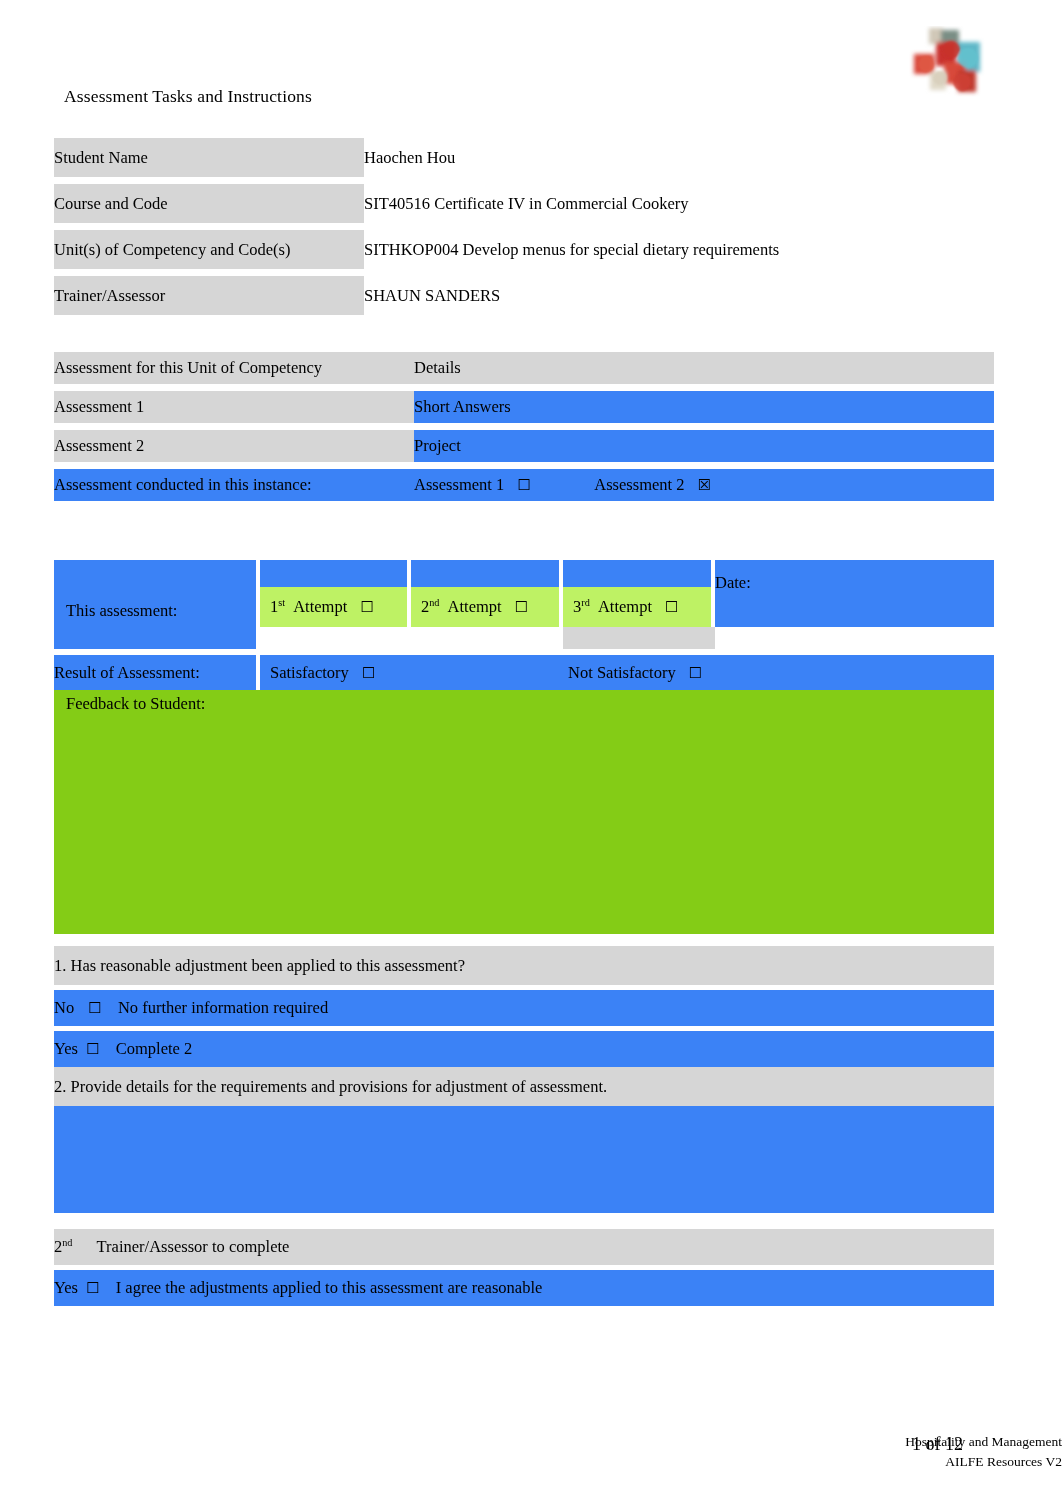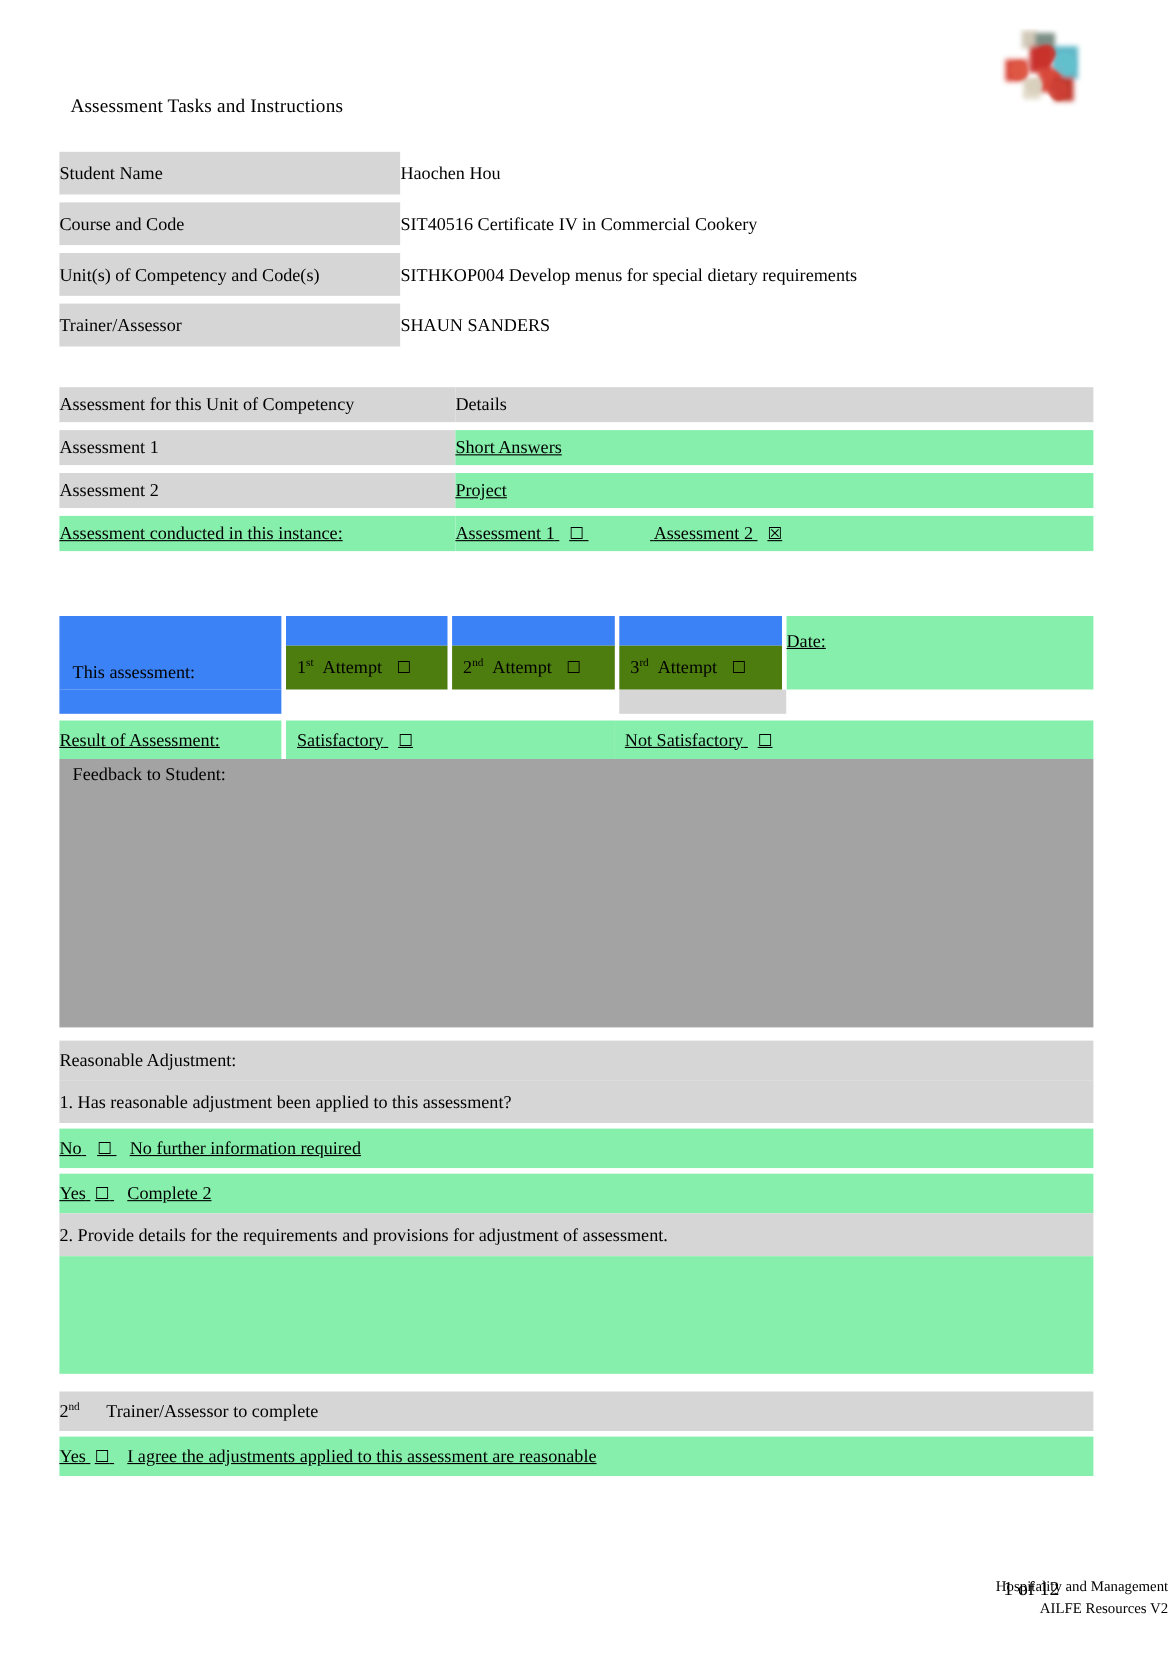--- a/index.html
+++ b/index.html
@@ -58,23 +58,22 @@
   }
   .val-cell {
     background: #ffffff;
     padding-left: 9px;
   }
   .grey-cell {
     background: #d6d6d6;
     padding-left: 12px;
   }
   .white-cell {
-    background: #86efac;
+    background: #3b82f6;
     padding-left: 12px;
-    text-decoration: underline;
   }
 
   
   #block1 { top: 138px; left: 54px; width: 820px; }
   #block1 td { height: 39px; }
   #block1 .r-gap td { height: 7px; background:#ffffff; }
 
   
   #block2 { top: 352px; left: 54px; width: 940px; }
   #block2 td { height: 32px; }
@@ -92,26 +91,26 @@
   }
   sup {
     font-size: 0.62em;
     vertical-align: super;
   }
 
   .attempt-box {
     background: #3b82f6;
   }
   .attempt-cell {
-    background: #4d7c0f;
+    background: #bef264;
     padding-left: 12px;
   }
 
   .feedback-area {
-    background: #a3a3a3;
+    background: #84cc16;
   }
 
   
   .footer {
     position: absolute;
     left: 0;
     top: 1432px;
     width: 1062px;
     text-align: right;
     font-size: 13.5px;
@@ -328,23 +327,20 @@
     </tbody>
   </table>
 
   <table class="tbl" id="block4">
     <colgroup>
         <col style="width:360px">
         <col style="width:580px">
       </colgroup>
     <tbody>
       <tr>
-        <td colspan="2" class="grey-cell" style="height:36px">Reasonable Adjustment:</td>
-      </tr>
-      <tr>
         <td colspan="2" class="grey-cell" style="height:39px">1.   Has reasonable adjustment been applied to this assessment?</td>
       </tr>
       <tr>
           <td colspan="2" style="height:5px;background:#ffffff"></td>
         </tr>
       <tr>
         <td colspan="2" class="white-cell" style="height:36px">
           <span class="nowrap">
             <span>No</span>
             <span class="chk" style="margin-left:10px">☐</span>

